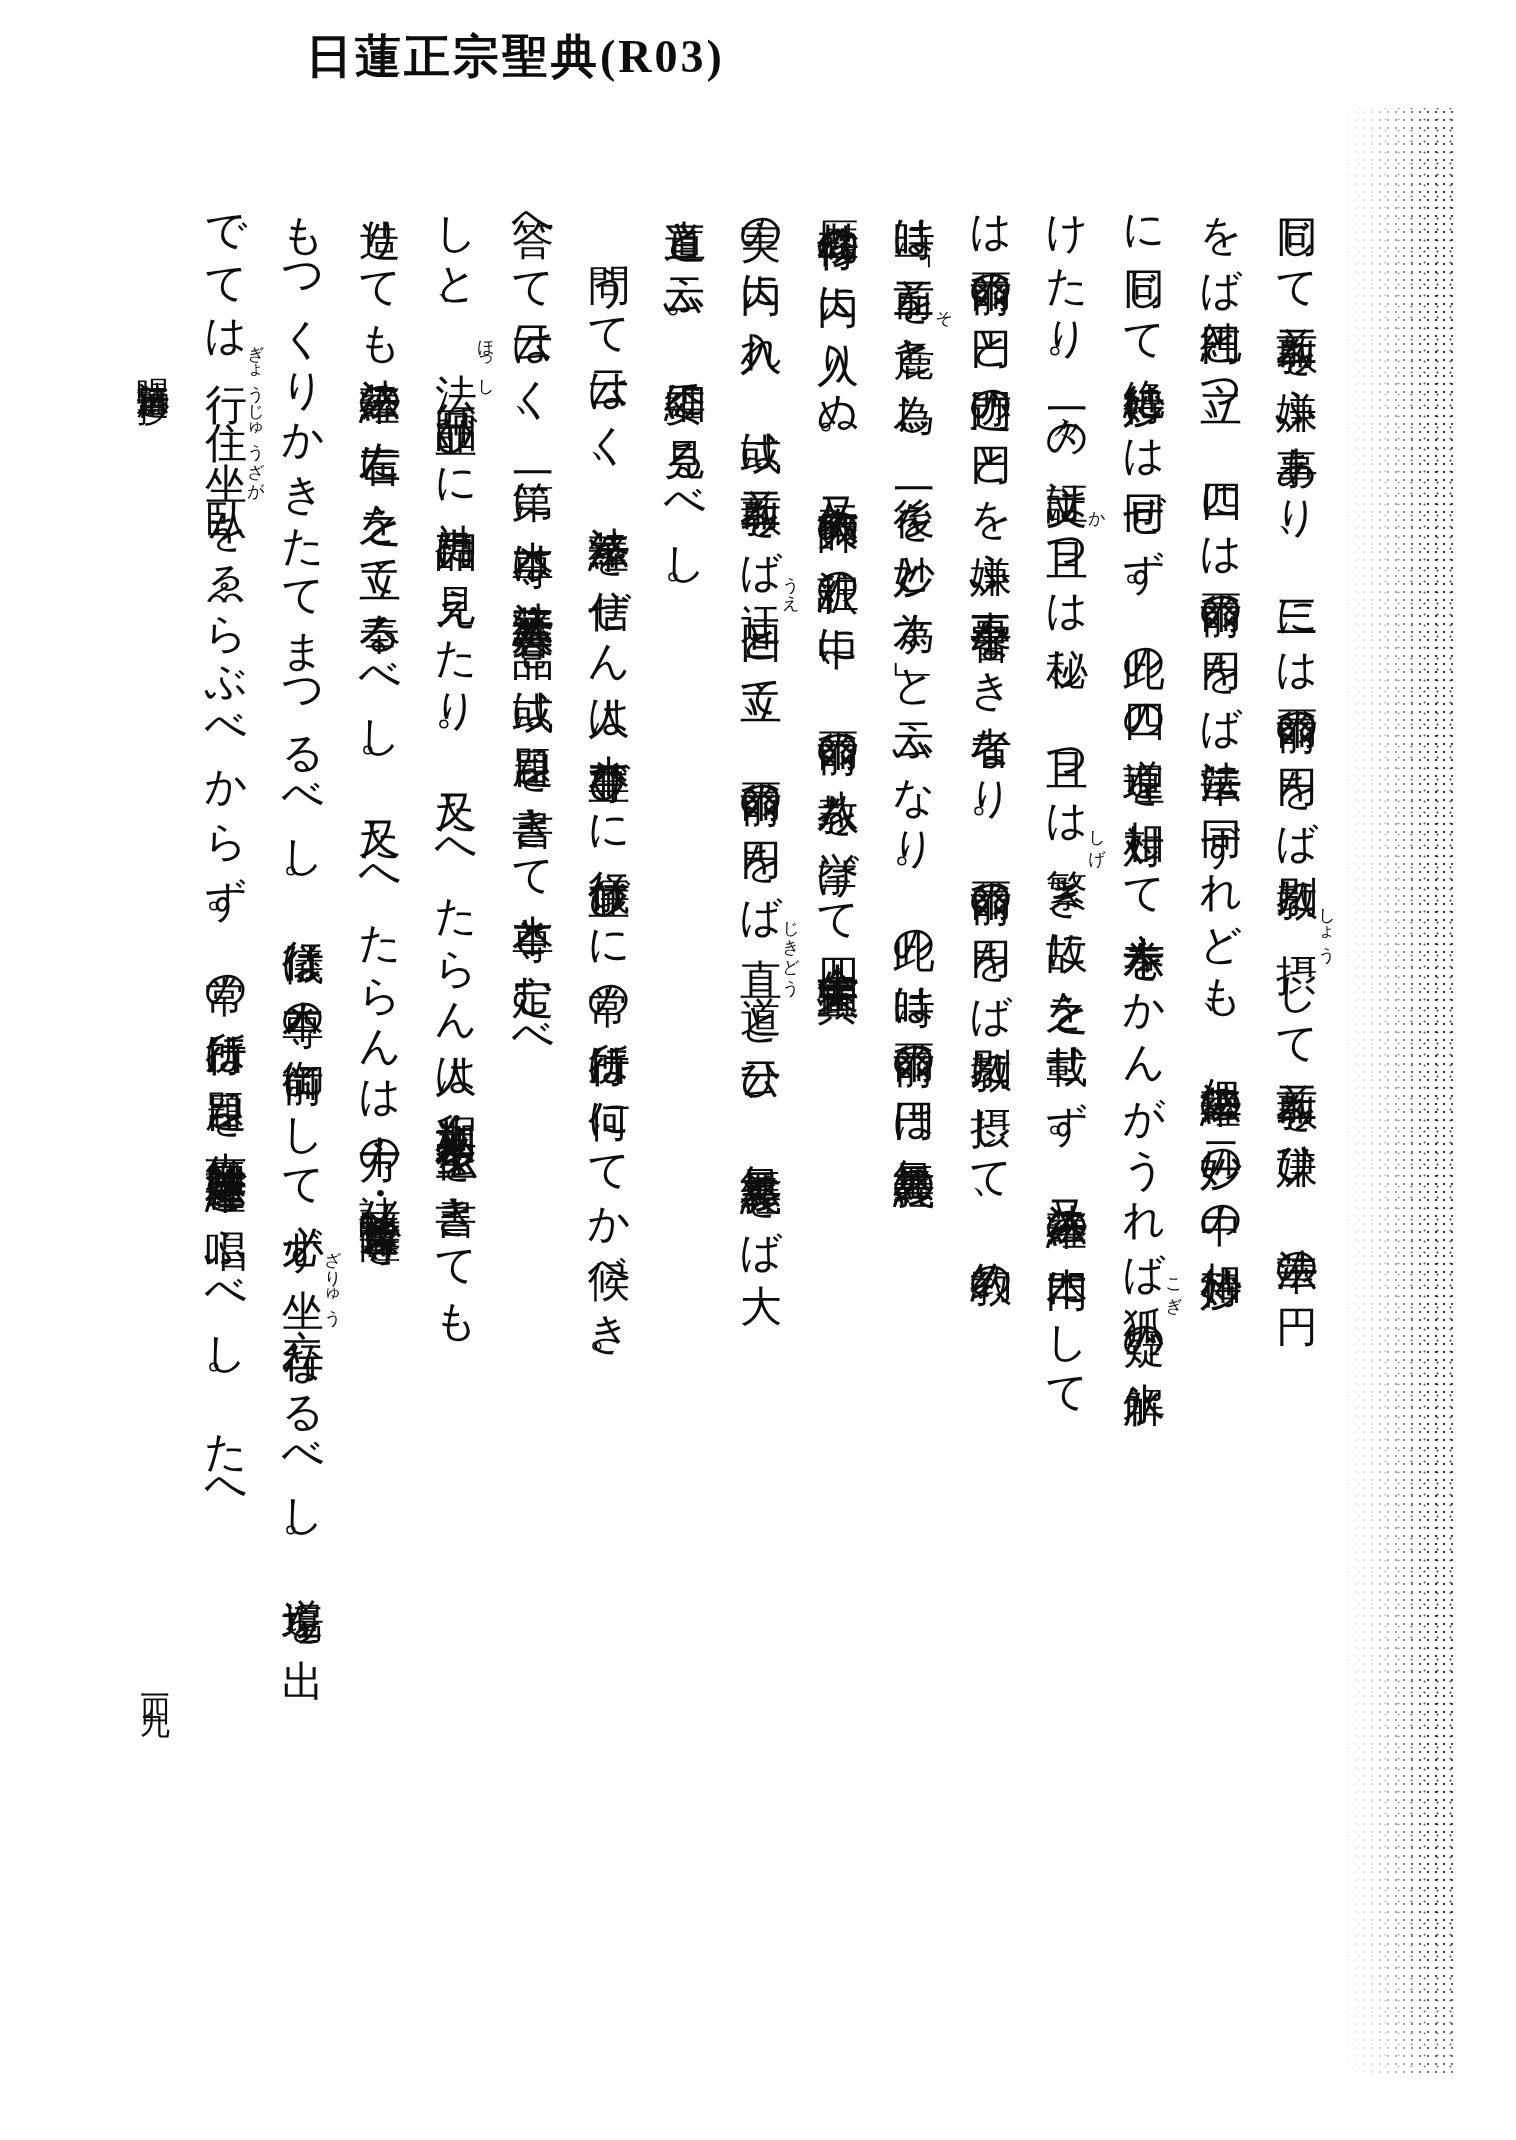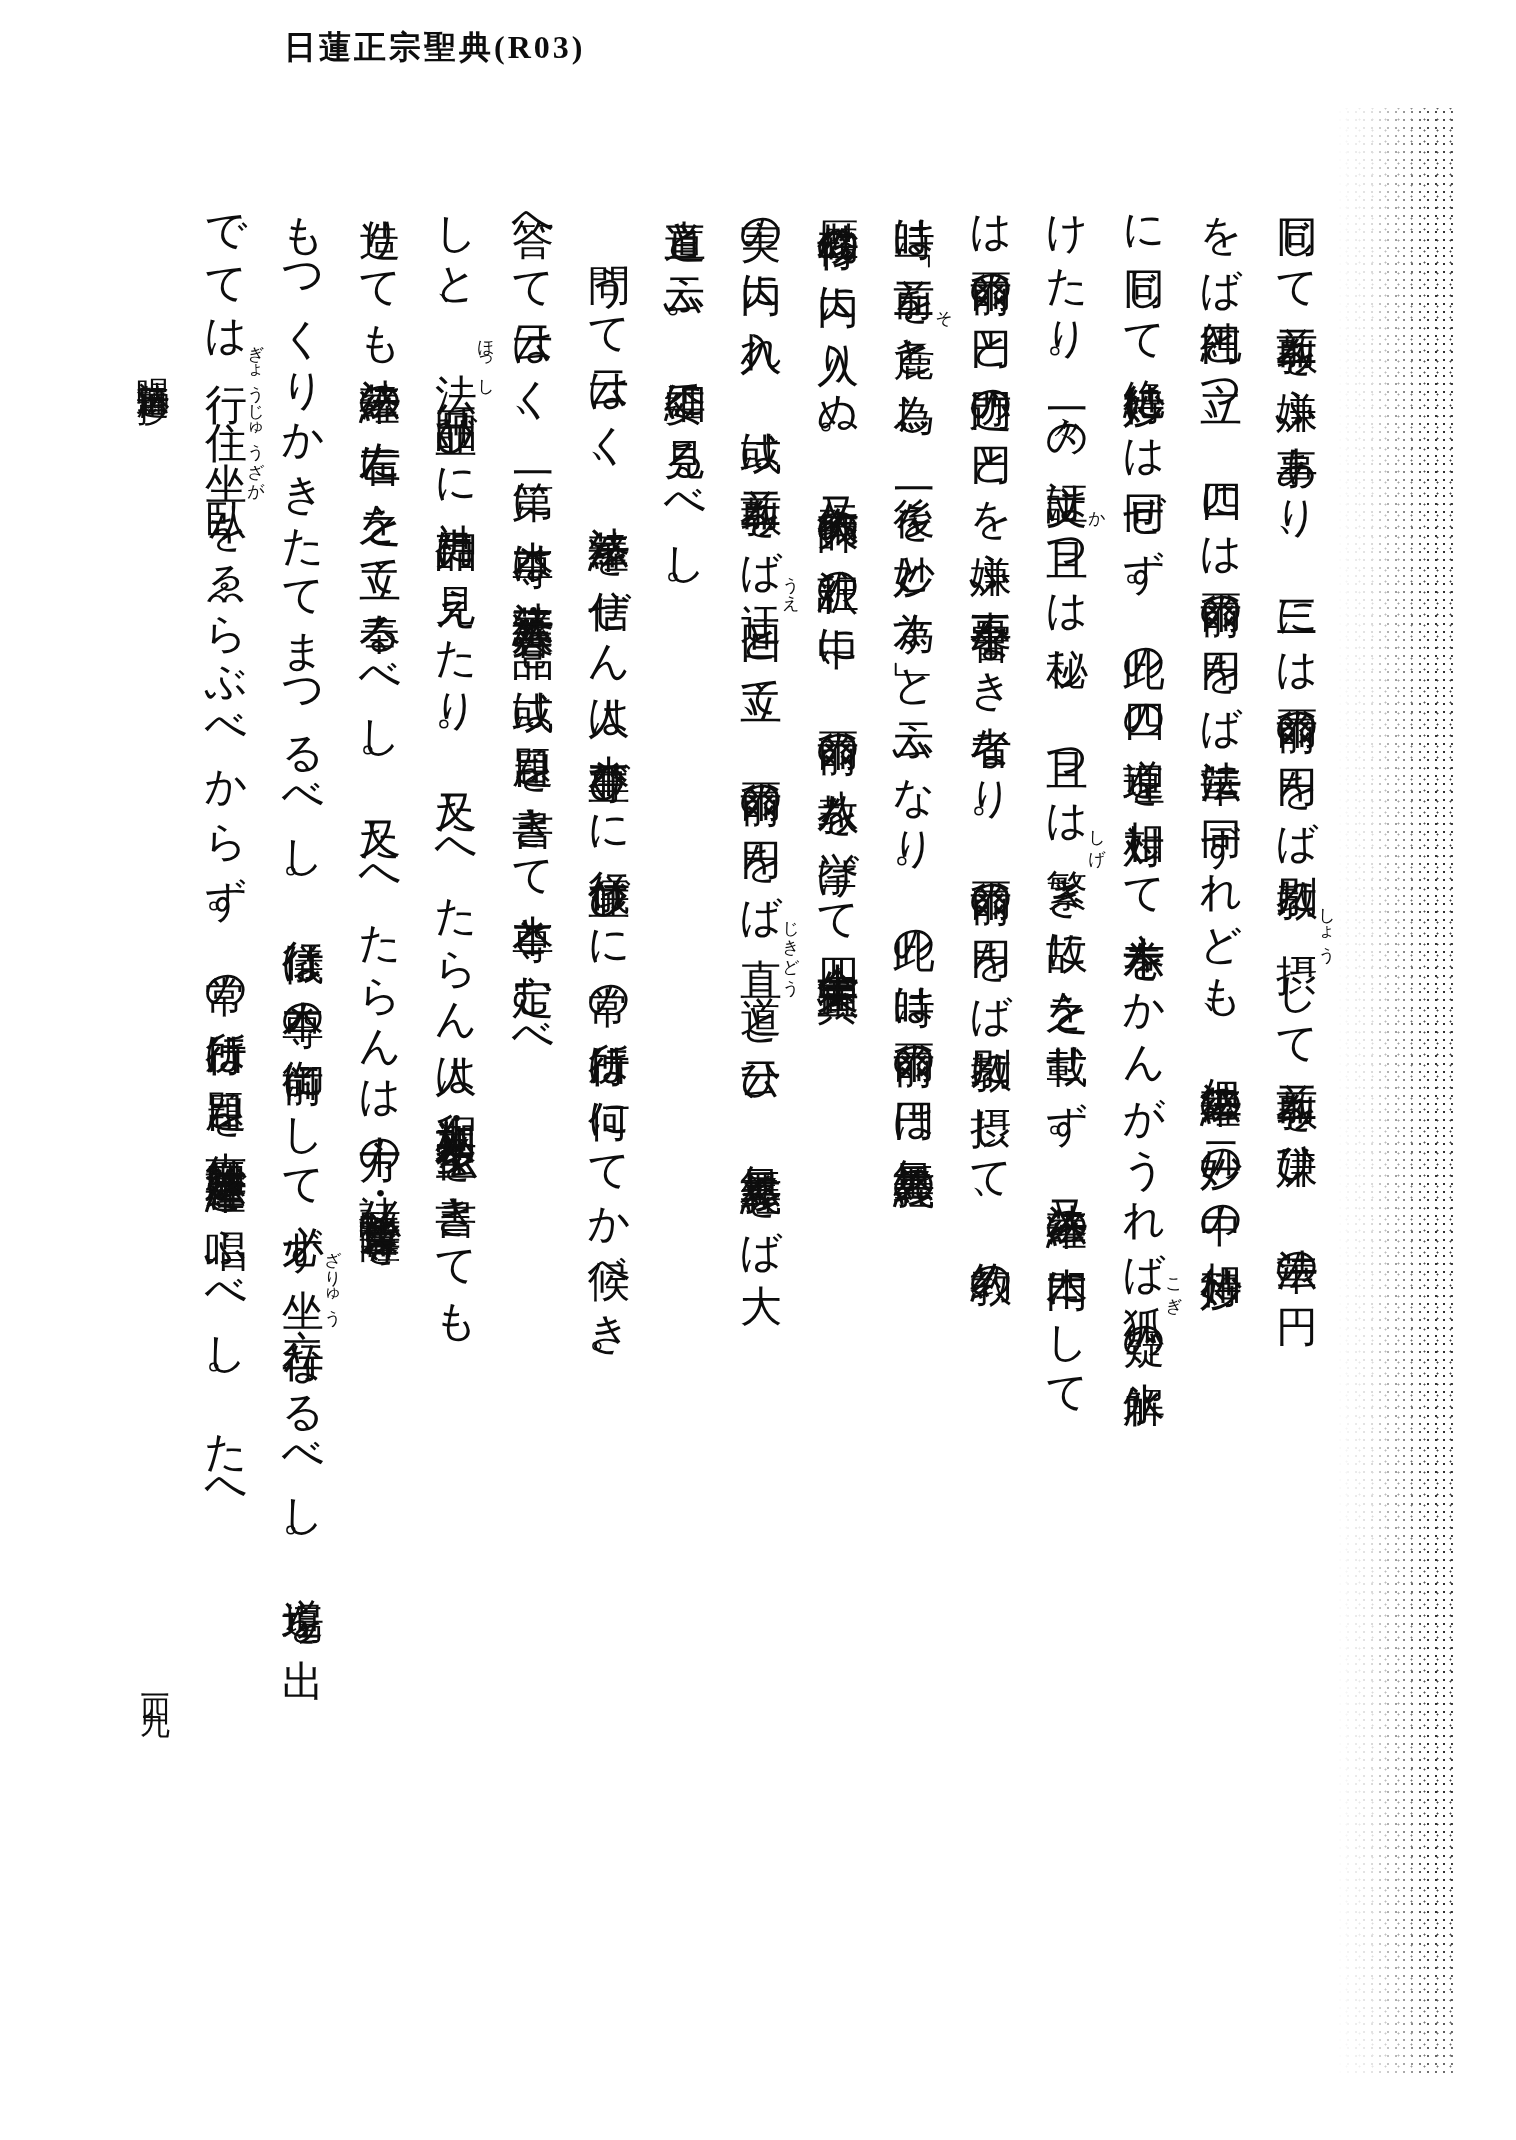--- a/index.html
+++ b/index.html
@@ -9,23 +9,23 @@
     height: 2140px;
     background: #ffffff;
     overflow: hidden;
     font-family: "Liberation Serif", "DejaVu Serif", serif;
     color: #0d0d0d;
   }
 
   
   #header {
     position: absolute;
-    left: 284px;
+    left: 306px;
     top: 26px;
-    font-size: 32px;
+    font-size: 46px;
     letter-spacing: 3px;
     font-weight: 600;
     white-space: nowrap;
   }
 
   
   #text-block {
     position: absolute;
     top: 186px;
     right: 180px;

